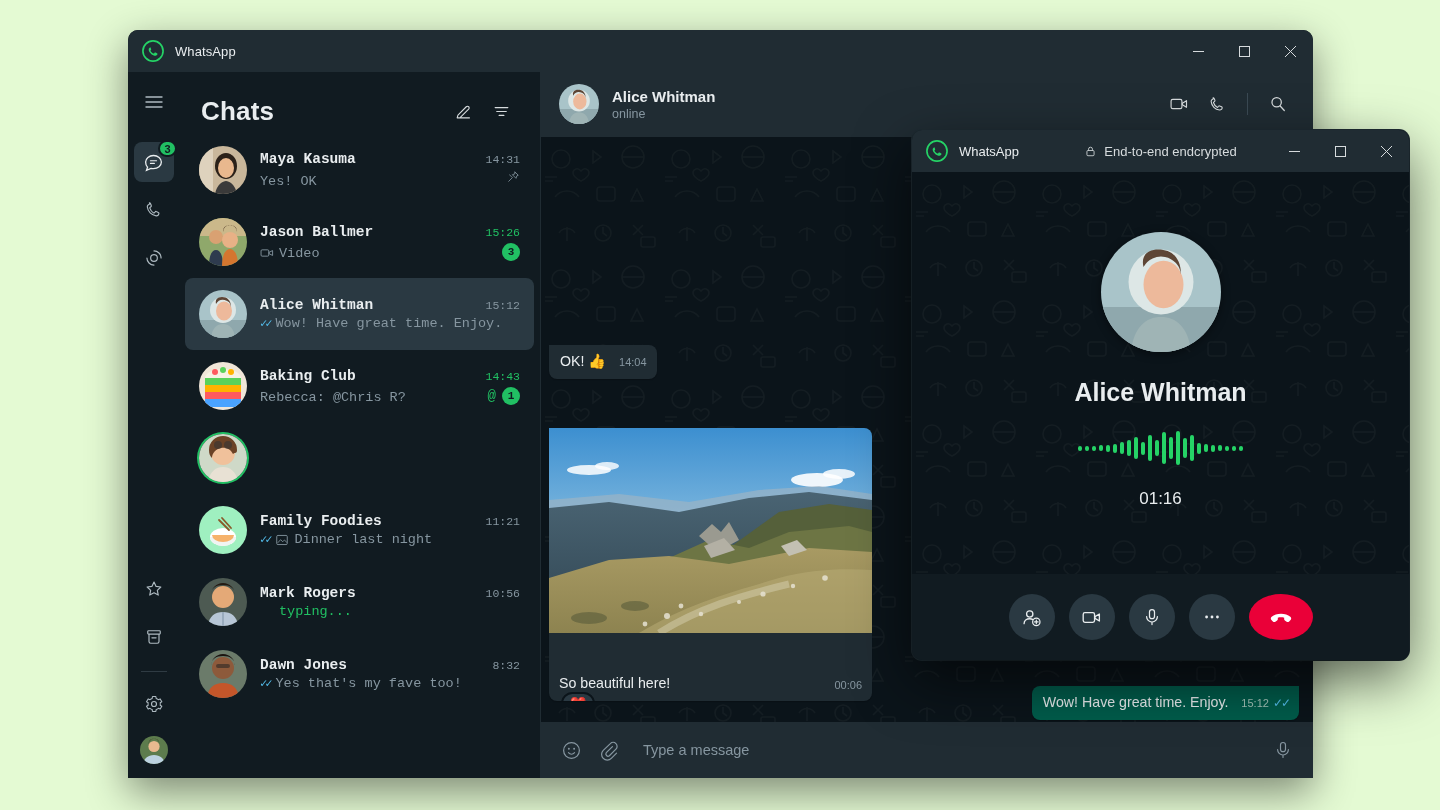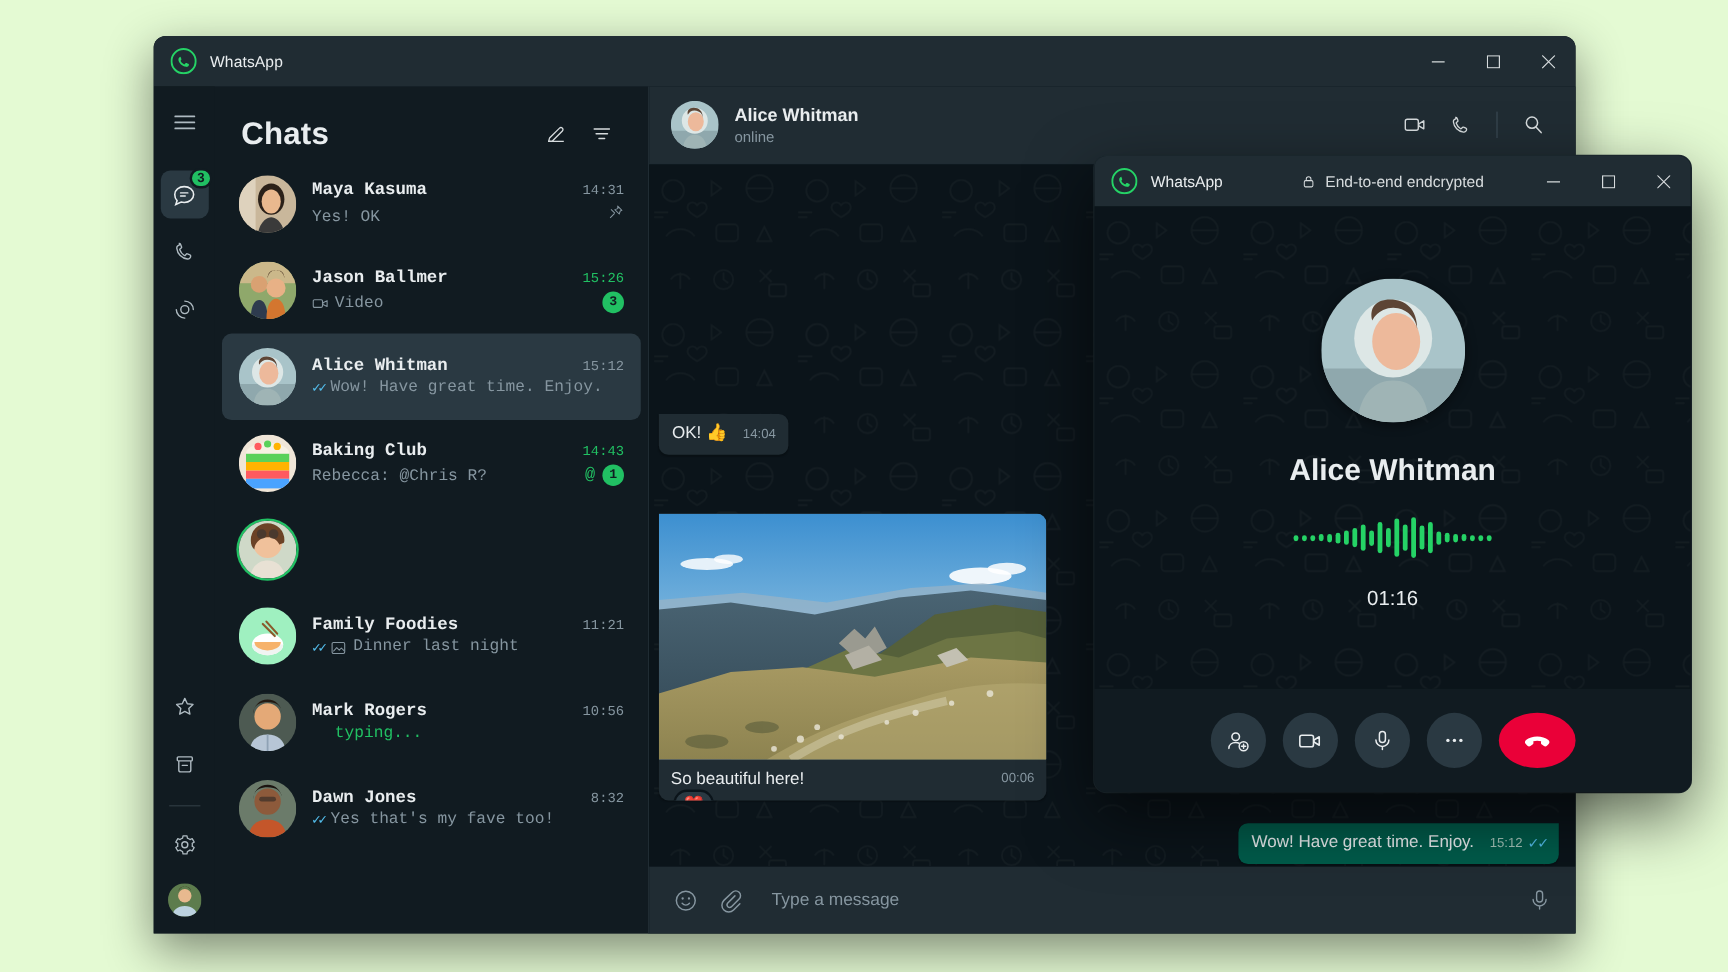--- a/index.html
+++ b/index.html
@@ -152,22 +152,22 @@
   .bubble .meta { display:inline-flex; align-items:center; gap:4px; font-size:11px; color:#8696a0; margin-left:9px; vertical-align:baseline; }
   .bubble.out .meta { color:#a3c3b8; }
 
   .img-bubble {
     position:absolute; width:323px; background:#202c33;
     border-radius:8px; border-top-left-radius:0; overflow:hidden;
     box-shadow:0 1px 1px rgba(0,0,0,.2);
   }
   .img-bubble .photo { width:323px; height:205px; display:block; }
   .img-cap {
-    display:flex; align-items:center; justify-content:space-between;
-    padding:8px 10px 10px; color:#e9edef; font-size:14.2px;
+    display:flex; align-items:flex-end; justify-content:space-between;
+    padding:8px 10px 10px; color:#e9edef; font-size:14.2px;margin-top:34px;
   }
   .img-cap .t { font-size:11px; color:#8696a0; }
   .reaction {
     position:absolute; left:12px; bottom:-14px;
     background:#2a3942; border:2px solid #0b141a;
     border-radius:12px; padding:2px 7px; font-size:13px; line-height:15px;
   }
 
   .composer {
     height:56px; flex:0 0 56px; background:#202c33;

